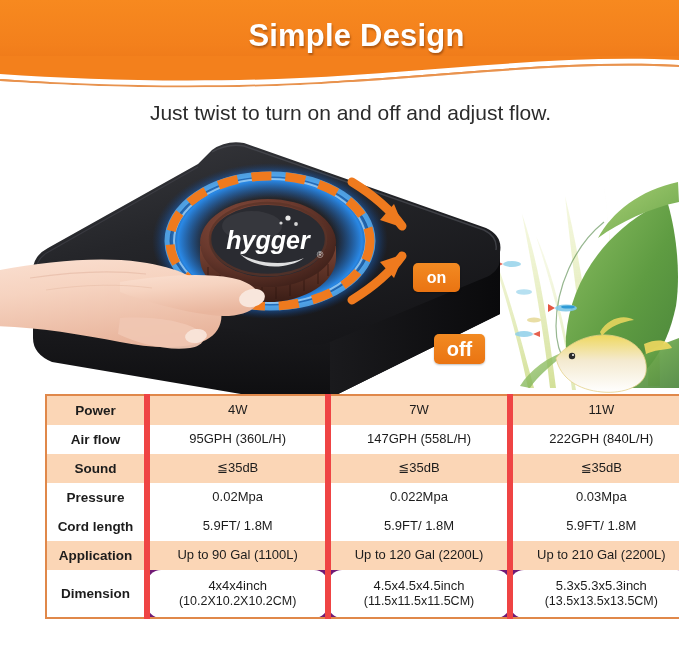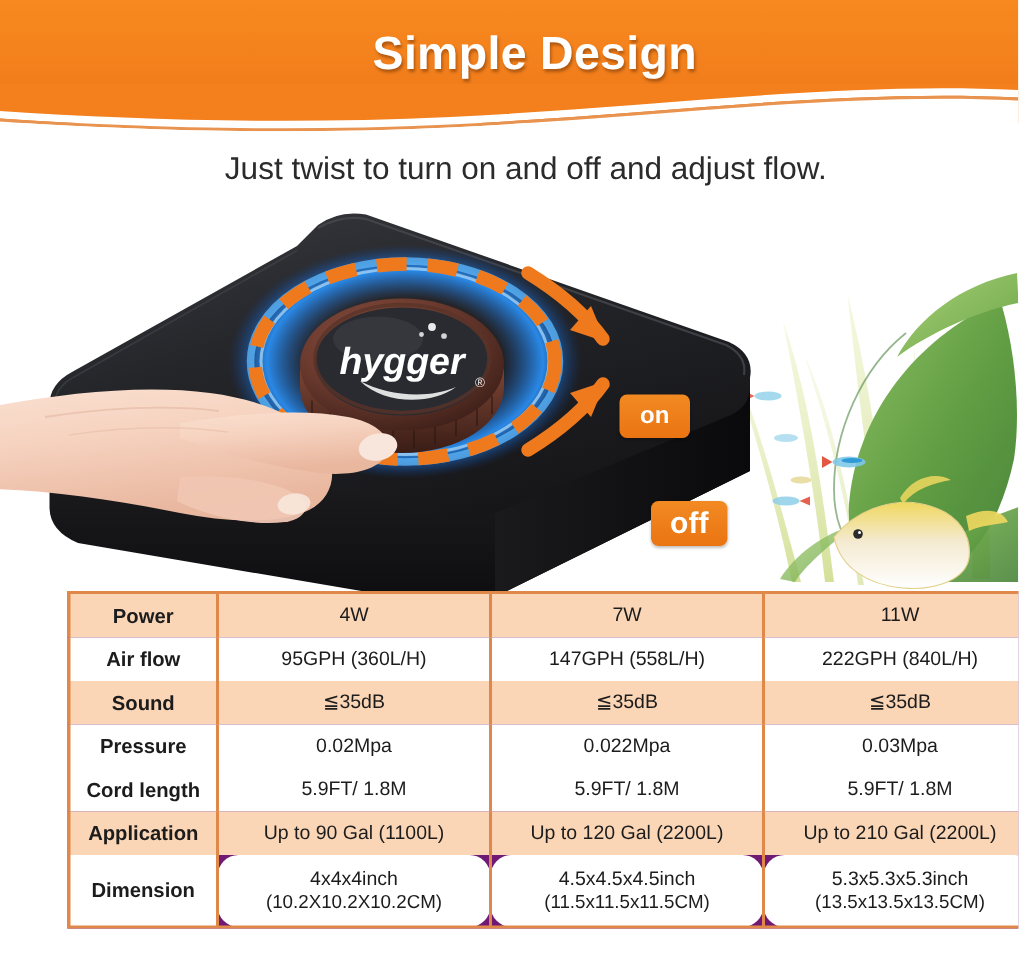--- a/index.html
+++ b/index.html
@@ -47,21 +47,21 @@
   .badge-on{left:413px;top:177px;width:47px;height:29px;font-size:16px;}
   .badge-off{left:434px;top:248px;width:51px;height:30px;font-size:20px;}
 
   
   .spec-wrap{position:absolute;left:16px;top:394px;width:647px;height:245px;}
   table.spec{
     width:647px;border-collapse:collapse;table-layout:fixed;
     border:2px solid #e0884a;background:#701a75;margin-left:29px;
   }
   table.spec td{
-    border-left:2px solid #ef4444;border-right:2px solid #e0884a;
+    border-left:6px solid #ef4444;border-right:2px solid #e0884a;
     text-align:center;color:#1c1c1c;font-size:13px;padding:0;
     height:29px;line-height:1.12;
   }
   table.spec td.lbl{font-weight:bold;font-size:13.5px;width:97px;border-left:none;}
   table.spec tr:last-child td{height:47px;}
   tr.r-odd td{background:#fbd6b6;}
   tr.r-even td{background:#ffffff;}
   .dim2{font-size:12.5px;}
   .cellpad{padding:0 2px;border-radius:14px;}
 </style>

